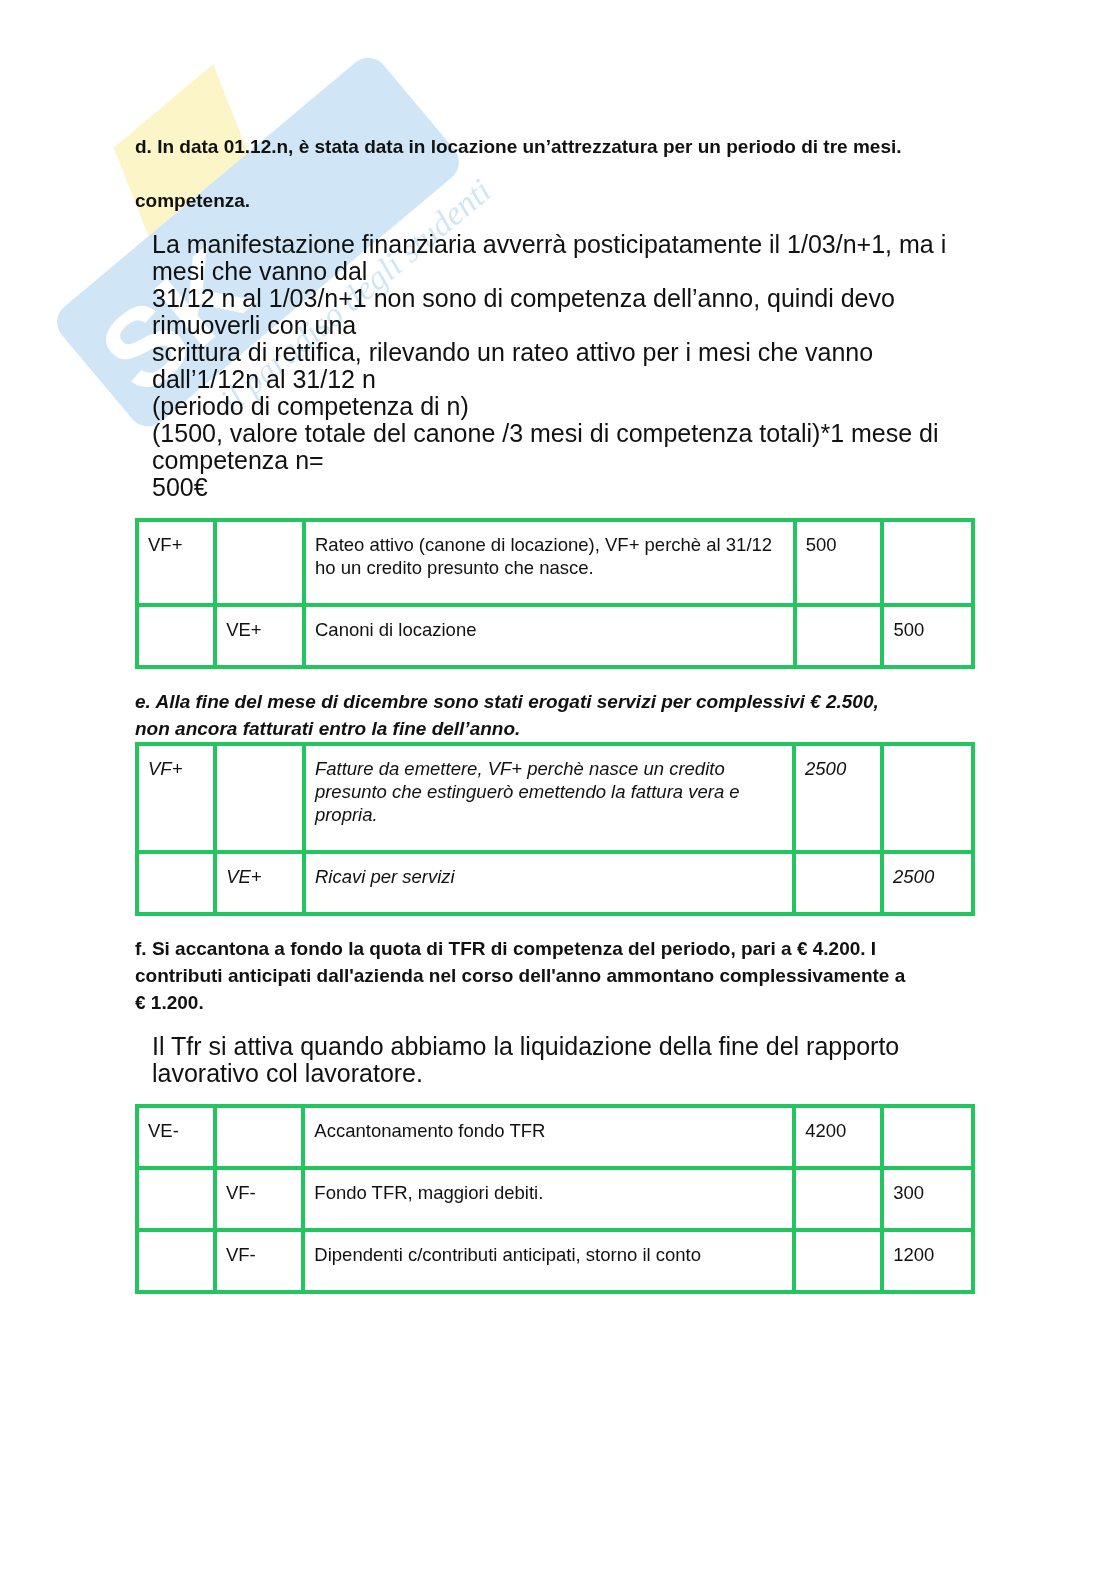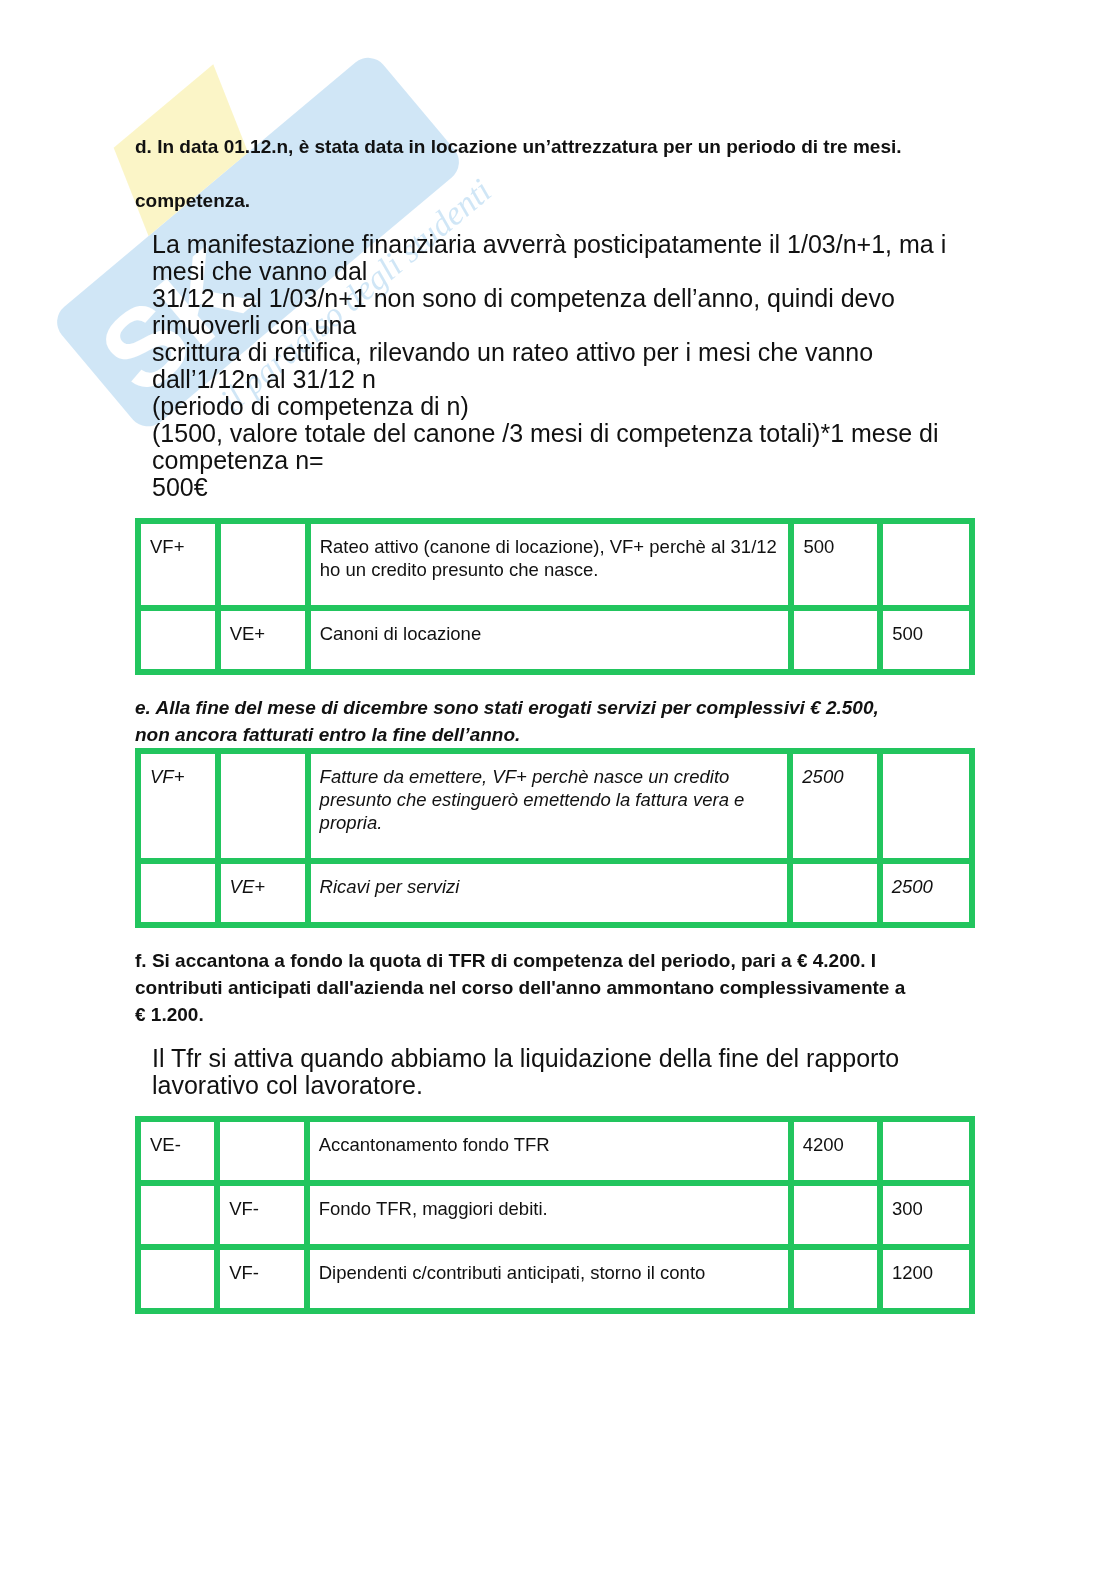--- a/index.html
+++ b/index.html
@@ -3,21 +3,21 @@
 <meta charset="utf-8">
 <style>
   html, body { margin: 0; padding: 0; background: #ffffff; }
   body { width: 1118px; height: 1579px; position: relative; overflow: hidden;
          font-family: "Liberation Sans", sans-serif; color: #111; }
   .watermark { position: absolute; left: 20px; top: 40px; width: 480px; height: 420px; pointer-events: none; }
   .page { position: absolute; left: 135px; top: 133px; width: 840px; }
   .heading { font-weight: bold; font-size: 19px; line-height: 27px; margin: 0; }
   .para { font-size: 25px; line-height: 27px; margin: 17px; }
   table.entries { border-collapse: collapse; width: 840px; font-size: 18.5px; margin: 0 0 19px 0; }
-  table.entries td { border: 6px solid #22c55e; vertical-align: top; padding: 11px 9px 24px 9px; line-height: 23px; }
+  table.entries td { border: 4px solid #22c55e; vertical-align: top; padding: 11px 9px 24px 9px; line-height: 23px; }
   td.c1 { width: 57px; } td.c2 { width: 68px; } td.c3 { width: 483px; } td.c4 { width: 67px; } td.c5 { width: 70px; }
   .sec-e { margin-top: 0; font-style: italic; }
 </style>
 </head>
 <body>
 
 <svg class="watermark" viewBox="0 0 480 420">
   <g transform="rotate(-40 240 220)" opacity="0.28">
     <rect x="40" y="130" width="420" height="150" rx="20" fill="#5aa8e0"></rect>
     <polygon points="200,40 330,40 300,130 170,130" fill="#f2dc3a"></polygon>

